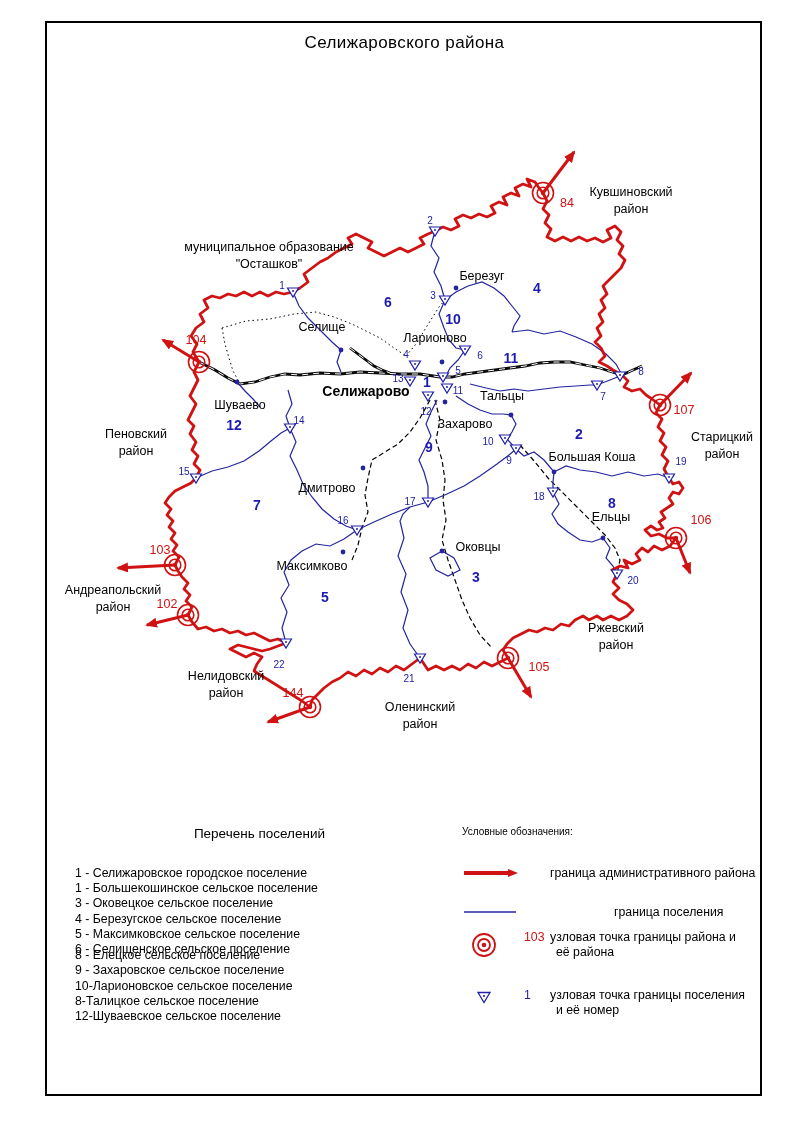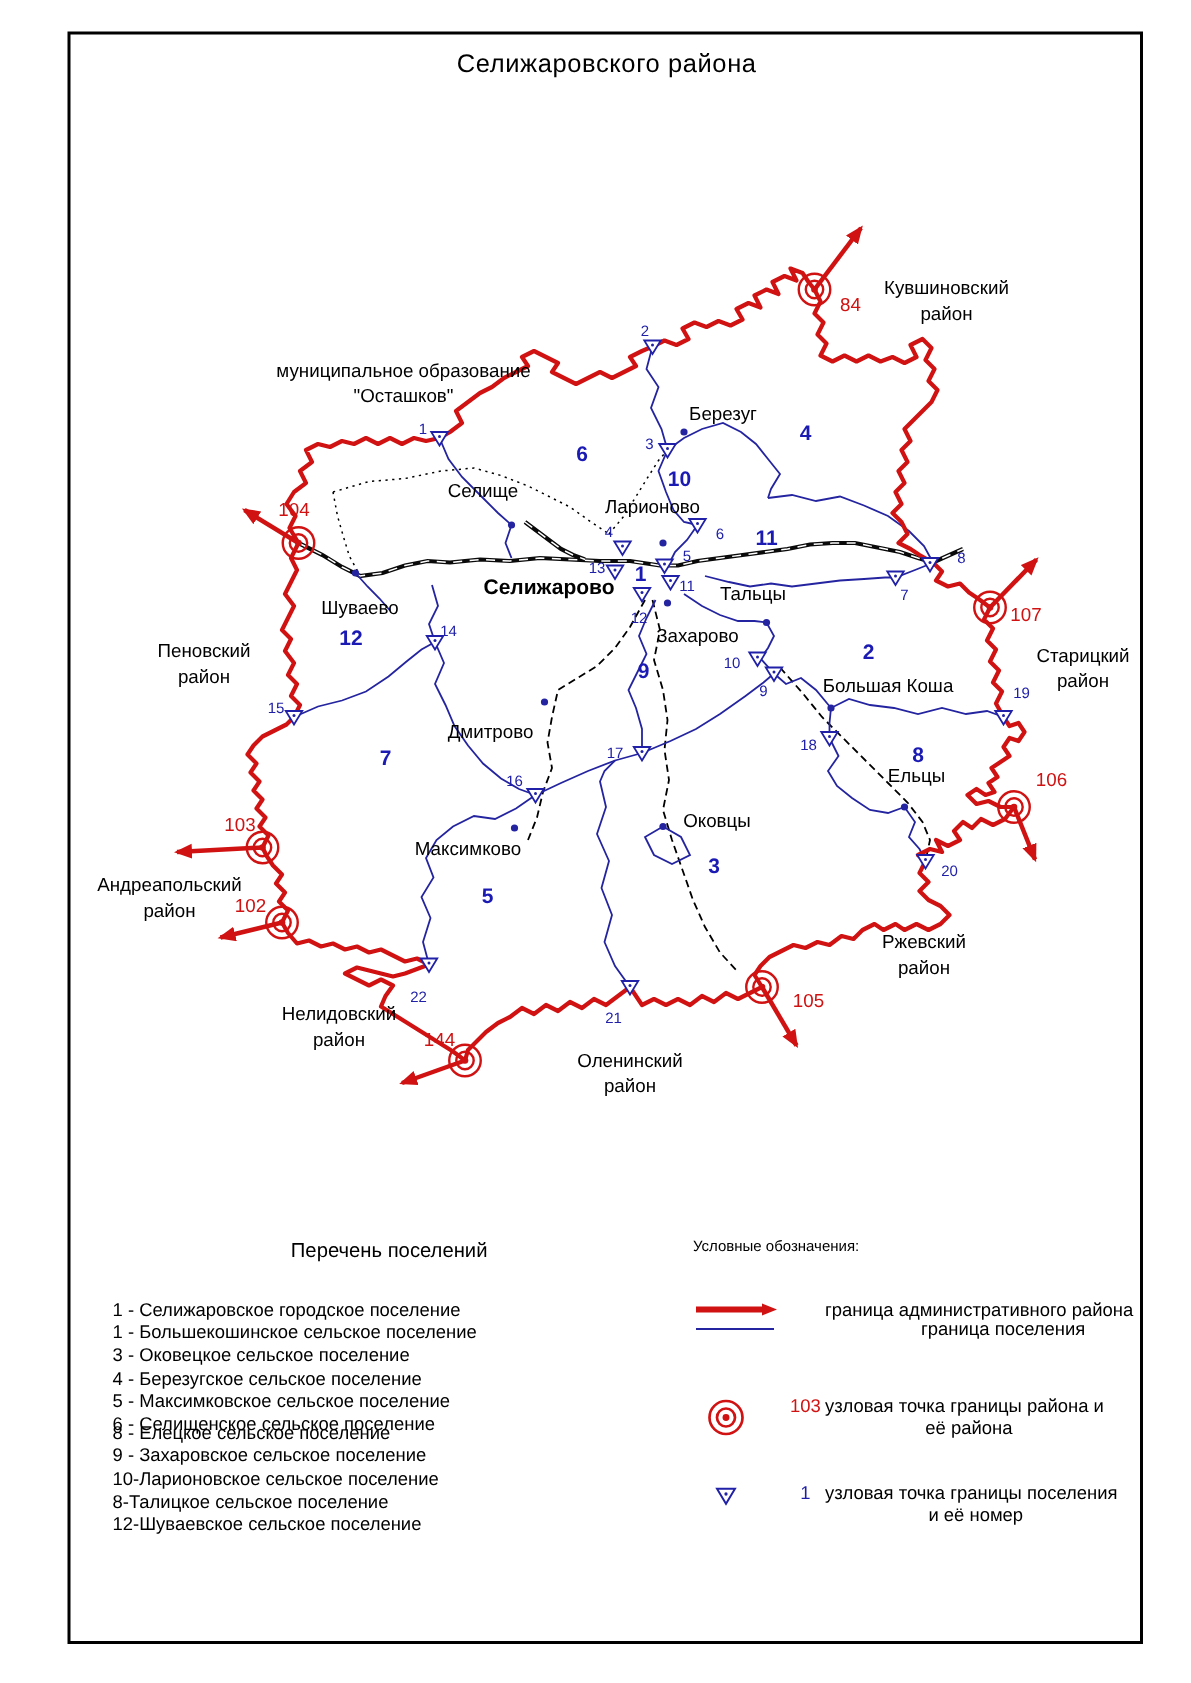--- a/index.html
+++ b/index.html
@@ -6,21 +6,21 @@
   body{width:794px;height:1122px;position:relative;font-family:"Liberation Sans",sans-serif;color:#000;overflow:hidden;}
   .frame{position:absolute;left:45px;top:21px;width:717px;height:1075px;border:2px solid #000;box-sizing:border-box;}
   .title{position:absolute;left:45px;top:30px;width:719px;text-align:center;font-size:17px;letter-spacing:.4px;line-height:25px;}
   #map-svg{position:absolute;left:0;top:0;}
   .list-title{position:absolute;left:75px;top:826px;width:250px;text-align:right;font-size:13.5px;}
   .legend-title{position:absolute;left:462px;top:826px;width:260px;text-align:left;font-size:10px;}
   .list-block{position:absolute;left:75px;top:866px;width:330px;font-size:12.3px;}
   .list-block .item{height:15.2px;line-height:15.2px;white-space:nowrap;}
   .list-block .item.overlap{margin-top:-9px;}
   .legend-block{position:absolute;left:462px;top:860px;width:300px;font-size:12.3px;}
-  .legend-row{position:absolute;left:0;display:flex;align-items:flex-start;text-align:center;}
+  .legend-row{position:absolute;left:0;display:flex;align-items:flex-start;}
   .legend-sym{width:58px;flex:0 0 58px;display:flex;align-items:center;}
   .legend-sample{width:26px;flex:0 0 26px;padding-left:4px;}
   .legend-sample.red{color:#d01212;}
   .legend-sample.blue{color:#1e1ea8;}
   .legend-label{line-height:15px;}
   .legend-label .l2{padding-left:6px;}
 </style>
 </head>
 <body>
 
@@ -247,21 +247,21 @@
         <svg width="58" height="14" viewBox="0 0 58 14">
           <line x1="2" y1="7" x2="48" y2="7" stroke="#d01212" stroke-width="4"></line>
           <path d="M46,3 L56,7 L46,11 Z" fill="#d01212"></path>
         </svg>
       </span>
       <span class="legend-sample blue"></span>
       <span class="legend-label">
         <div class="l1">граница административного района</div>
       </span>
     </div>
-    <div class="legend-row" style="top: 19px; gap: 32px;">
+    <div class="legend-row" style="top: 45px; gap: 32px;">
       <span class="legend-sym">
         <svg width="58" height="14" viewBox="0 0 58 14">
           <line x1="2" y1="7" x2="54" y2="7" stroke="#2424a0" stroke-width="1.4"></line>
         </svg>
       </span>
       <span class="legend-sample blue"></span>
       <span class="legend-label">
         <div class="l1">граница поселения</div>
       </span>
     </div>

